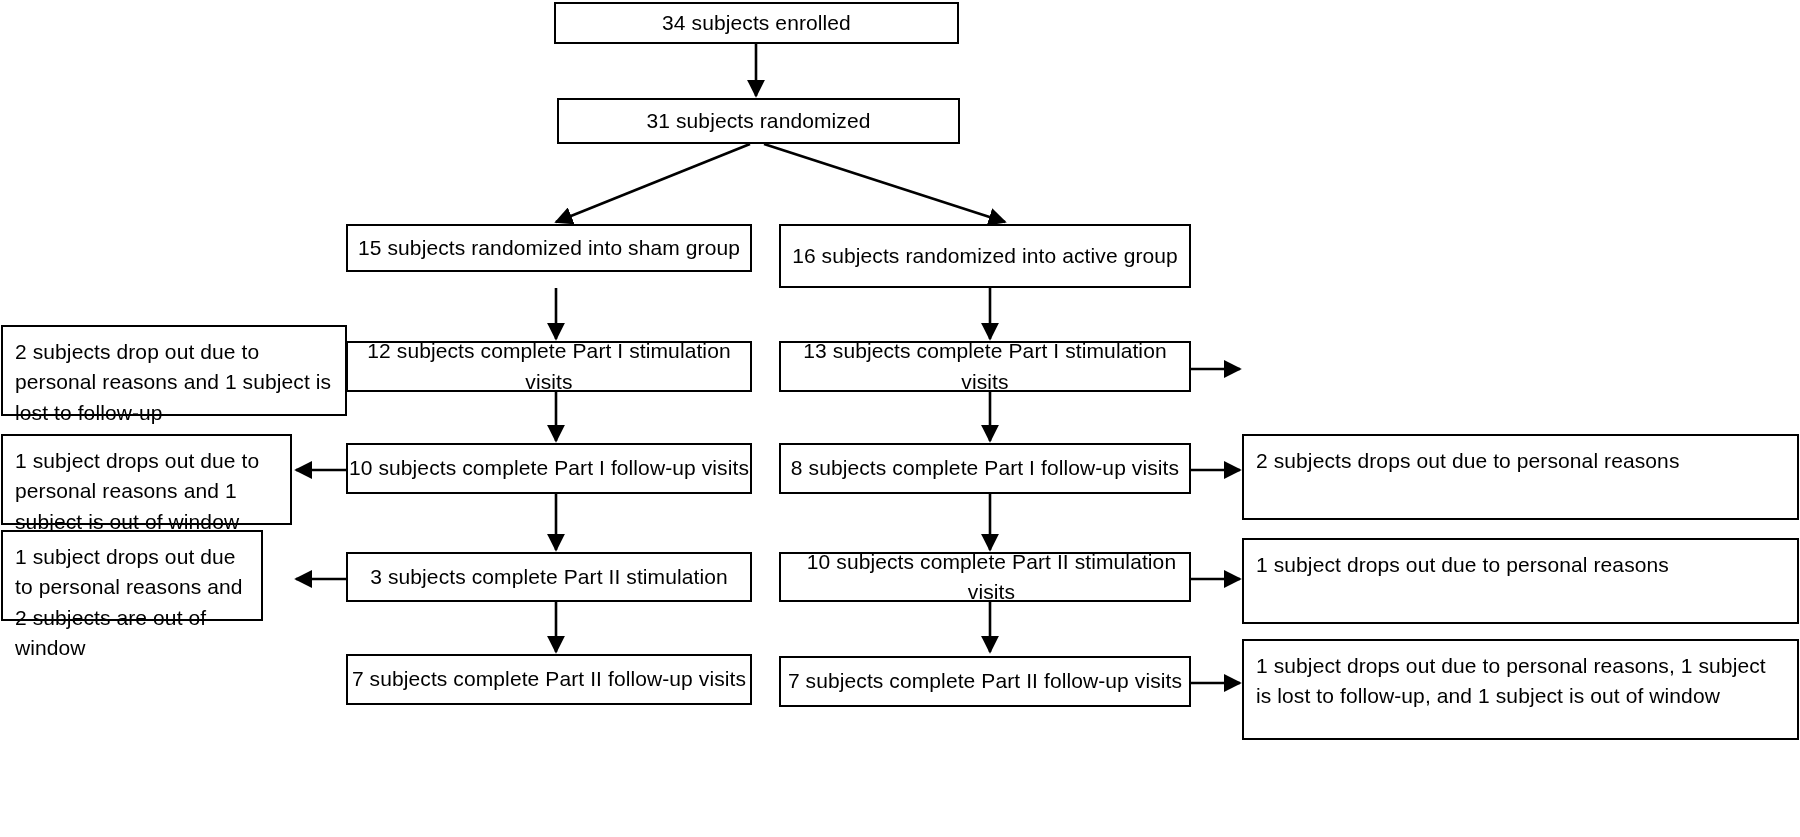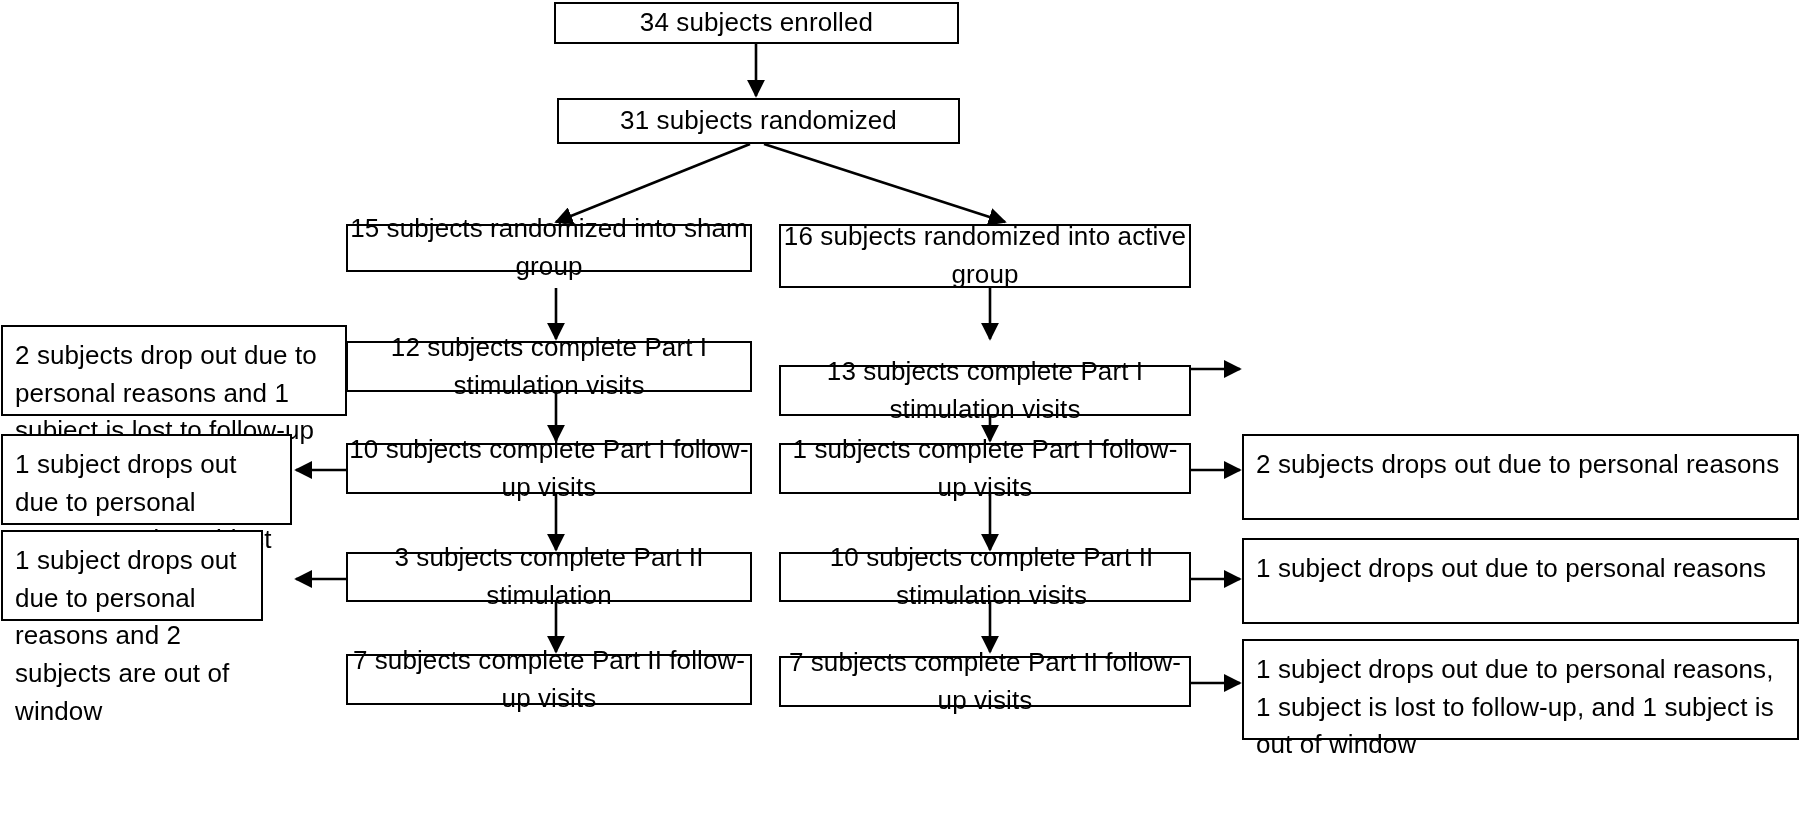--- a/index.html
+++ b/index.html
@@ -18,21 +18,21 @@
     background: #ffffff;
     overflow: hidden;
   }
   .box {
     position: absolute;
     box-sizing: border-box;
     border: 2px solid #000000;
     background: #ffffff;
     display: flex;
     align-items: center;
-    font-size: 26px;
+    font-size: 21px;
     line-height: 1.45;
     letter-spacing: 0.1px;
   }
   .box.center {
     justify-content: center;
     text-align: center;
   }
   .box.left {
     justify-content: flex-start;
     align-items: flex-start;
@@ -103,30 +103,30 @@
   </div>
 
   <div class="box center" style="left:779px; top:224px; width:412px; height:64px;">
     <span class="txt">16 subjects randomized into active group</span>
   </div>
 
   <div class="box center" style="left:346px; top:341px; width:406px; height:51px;">
     <span class="txt">12 subjects complete Part I stimulation visits</span>
   </div>
 
-  <div class="box center" style="left:779px; top:341px; width:412px; height:51px;margin-top:24px;">
+  <div class="box center" style="left:779px; top:341px; width:412px; height:51px;">
     <span class="txt">13 subjects complete Part I stimulation visits</span>
   </div>
 
   <div class="box center" style="left:346px; top:443px; width:406px; height:51px;">
     <span class="txt">10 subjects complete Part I follow-up visits</span>
   </div>
 
   <div class="box center" style="left:779px; top:443px; width:412px; height:51px;">
-    <span class="txt">1 subjects complete Part I follow-up visits</span>
+    <span class="txt">8 subjects complete Part I follow-up visits</span>
   </div>
 
   <div class="box center" style="left:346px; top:552px; width:406px; height:50px;">
     <span class="txt">3 subjects complete Part II stimulation</span>
   </div>
 
   <div class="box center" style="left:779px; top:552px; width:412px; height:50px;padding-left:13px;">
     <span class="txt">10 subjects complete Part II stimulation visits</span>
   </div>
 

